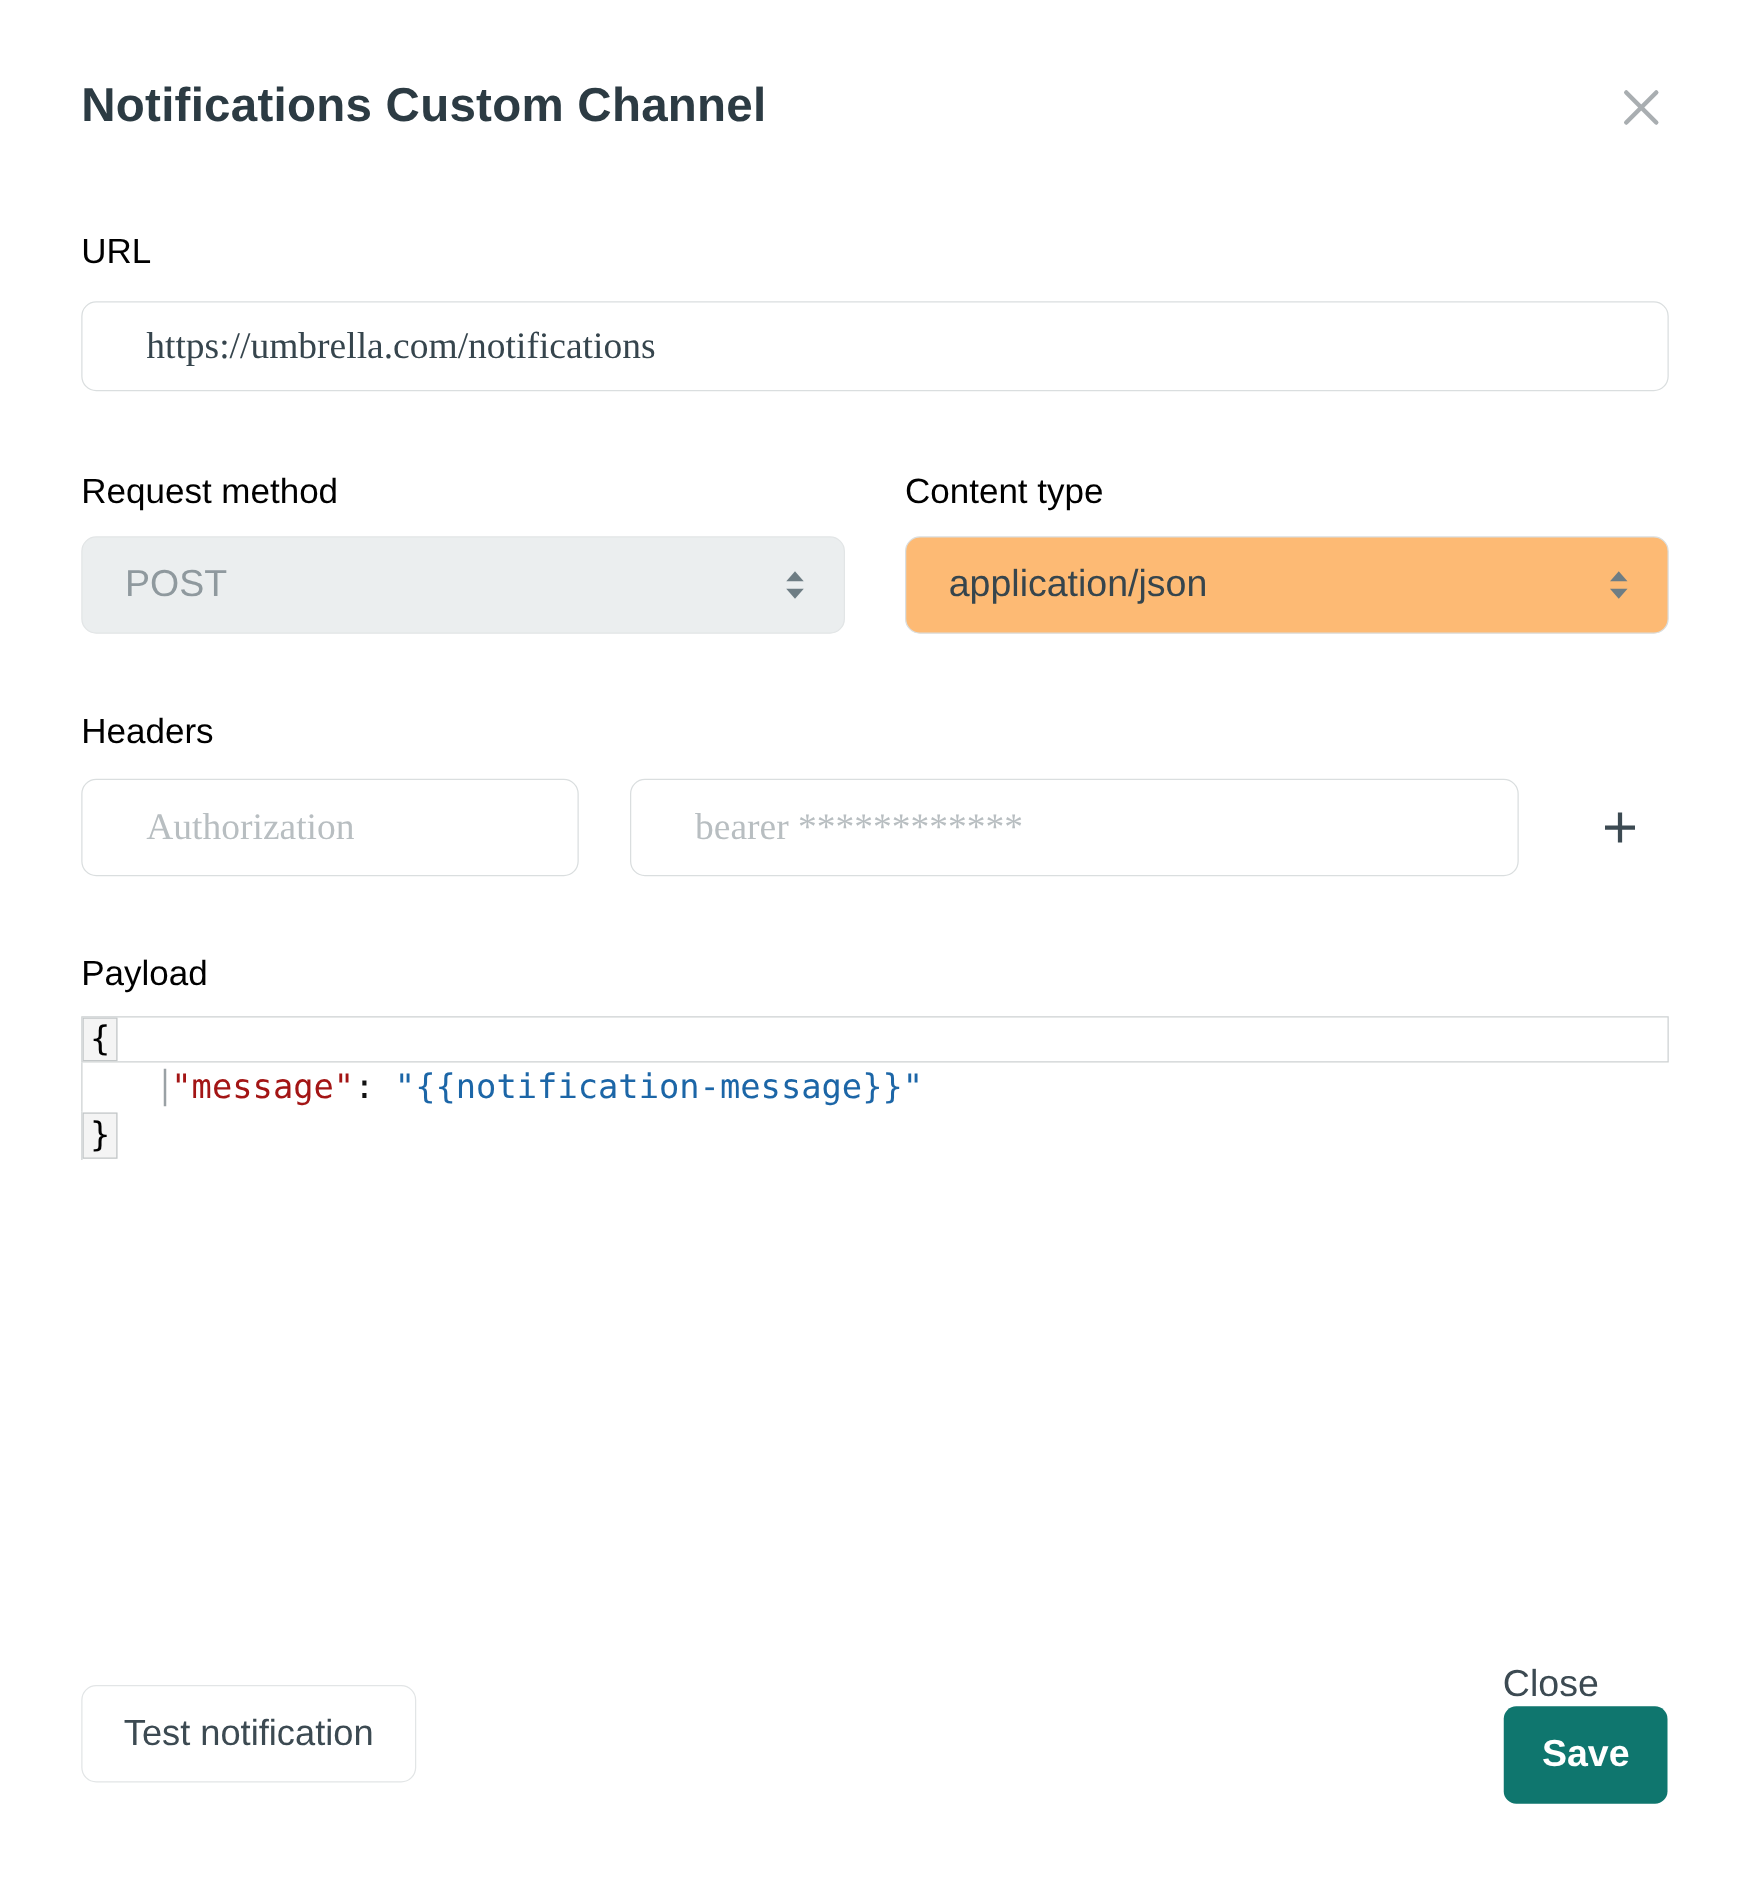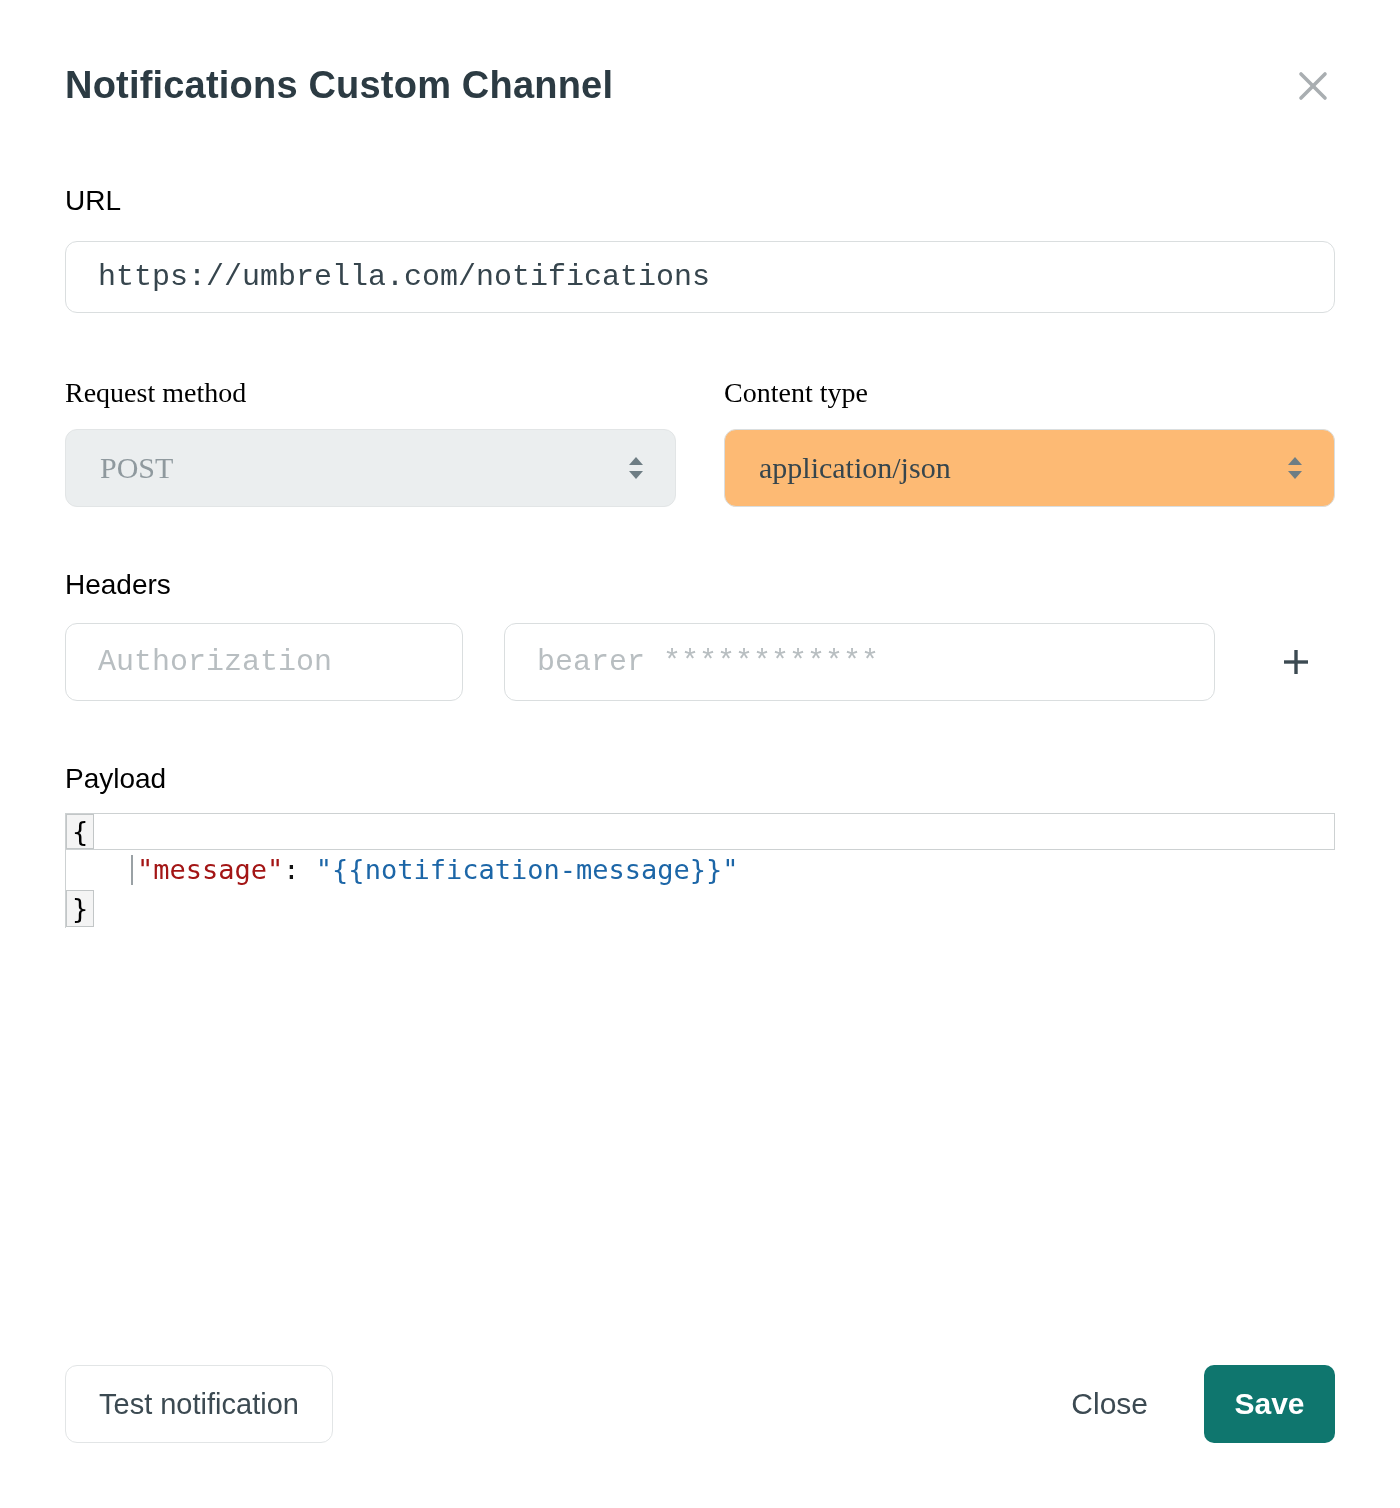--- a/index.html
+++ b/index.html
@@ -29,29 +29,29 @@
     margin-top: 2px; margin-right: 2px;
     cursor: pointer; line-height: 0;
   }
   .field-label {
     font-size: 28px; color: #000000; font-weight: 400;
   }
   .url-label { margin-top: 78px; }
   .text-input {
     width: 100%; height: 72px;
     border: 1px solid #dadedf; border-radius: 12px;
-    font-family: Liberation Mono, monospace;
+    font-family: Liberation Serif, serif;
     font-size: 30px; color: #36454d;
-    padding: 0 32px;
+    padding: 0 51px;
     outline: none; background: #ffffff;
   }
   .text-input::placeholder { color: #b8bec1; }
   .url-input { margin-top: 24px; }
 
-  .two-col { display: flex; gap: 48px; margin-top: 64px; font-family: Liberation Serif, serif; }
+  .two-col { display: flex; gap: 48px; margin-top: 64px; }
   .col { width: 611px; }
   .select-box {
     margin-top: 20px; height: 78px;
     border: 1px solid #dadedf; border-radius: 12px;
     display: flex; align-items: center; justify-content: space-between;
     padding: 0 30px 0 34px;
     font-size: 30px; color: #36454d;
     background: #fdba74; cursor: pointer;
   }
   .select-box.disabled {
@@ -105,21 +105,21 @@
   }
   .btn {
     height: 78px; border-radius: 12px;
     font-family: "Liberation Sans", sans-serif;
     font-size: 29px; cursor: pointer;
   }
   .btn-outline {
     background: #ffffff; border: 1px solid #e2e5e6;
     color: #3c4a52; padding: 0 33px; text-align: center;
   }
-  .footer-right { display: flex; align-items: center; }
+  .footer-right { display: flex; align-items: center; flex-direction: column; }
   .btn-text {
     background: none; border: none; color: #3c4a52;
     font-size: 30px; cursor: pointer;
     font-family: "Liberation Sans", sans-serif;
     margin-right: 56px;
   }
   .btn-primary {
     background: #0f766e; border: none; color: #ffffff;
     width: 131px; font-size: 30px; font-weight: 700;
     border-radius: 10px;

